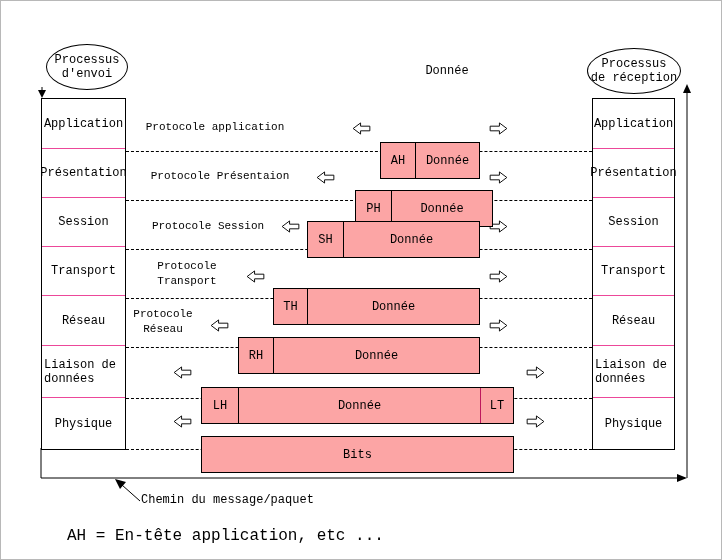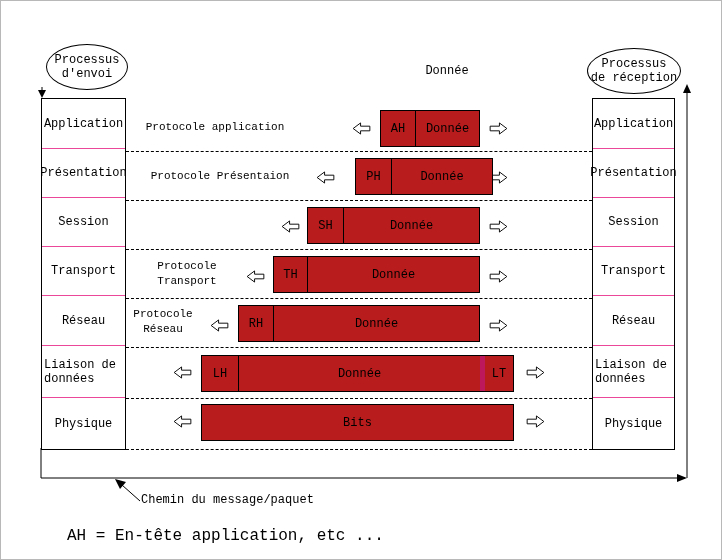--- a/index.html
+++ b/index.html
@@ -17,25 +17,25 @@
   .col{position:absolute;width:85px;border:1px solid #000;box-sizing:border-box;background:#fff;}
   .col .cell{
     display:flex;align-items:center;justify-content:center;
     font-size:12px;line-height:14px;box-sizing:border-box;padding:0 2px;
   }
   .col .cell + .cell{border-top:1px solid #ec4899;}
   .dash{position:absolute;left:125px;width:466px;height:0;border-top:1px dashed #000;}
   .plabel{position:absolute;font-size:11px;line-height:15px;text-align:center;}
   .pkt{
     position:absolute;height:37px;border:1px solid #000;box-sizing:border-box;
-    display:flex;background:#b91c1c;font-size:12px;
+    display:flex;background:#fca5a5;font-size:12px;margin-top:32px;
   }
   .pkt .hdr{border-right:1px solid #000;display:flex;align-items:center;justify-content:center;box-sizing:border-box;}
   .pkt .pay{flex:1;display:flex;align-items:center;justify-content:center;}
-  .pkt .trl{border-left:5px solid #be185d;display:flex;align-items:center;justify-content:center;box-sizing:border-box;}
+  .pkt .trl{border-left:1px solid #be185d;display:flex;align-items:center;justify-content:center;box-sizing:border-box;}
   .barrow{position:absolute;width:19px;height:13px;}
   .toplabel{position:absolute;left:396px;top:63px;width:100px;text-align:center;font-size:12px;}
   .chemin{position:absolute;left:140px;top:492px;font-size:12px;}
   .footnote{position:absolute;left:66px;top:526px;font-size:16px;}
 </style>
 </head>
 <body>
 
 <div class="canvas">
 
@@ -84,20 +84,21 @@
   <div class="dash" style="top:150px"></div>
   <div class="dash" style="top:199px"></div>
   <div class="dash" style="top:248px"></div>
   <div class="dash" style="top:297px"></div>
   <div class="dash" style="top:346px"></div>
   <div class="dash" style="top:397px"></div>
   <div class="dash" style="top:448px"></div>
 
   <div class="plabel" style="left:134px;top:119px;width:160px">Protocole application</div>
   <div class="plabel" style="left:139px;top:168px;width:160px">Protocole Présentaion</div>
+  <div class="plabel" style="left:127px;top:218px;width:160px">Protocole Session</div>
   <div class="plabel" style="left:136px;top:258px;width:100px">
     <span style="display:block">Protocole</span>
     <span style="display:block">Transport</span>
   </div>
   <div class="plabel" style="left:127px;top:306px;width:70px">
     <span style="display:block">Protocole</span>
     <span style="display:block">Réseau</span>
   </div>
 
   <svg class="barrow" style="left:351px;top:121px" viewBox="0 0 20 14">
@@ -145,21 +146,21 @@
     </svg>
 
   <div class="pkt" style="left:379px;top:109px;width:100px">
     <div class="hdr" style="width:35px">AH</div>
     <div class="pay">Donnée</div>
   </div>
   <div class="pkt" style="left:354px;top:157px;width:138px">
     <div class="hdr" style="width:36px">PH</div>
     <div class="pay">Donnée</div>
   </div>
-  <div class="pkt" style="left:306px;top:206px;width:173px">
+  <div class="pkt" style="left:306px;top:188px;width:173px">
     <div class="hdr" style="width:36px">SH</div>
     <div class="pay">Donnée</div>
   </div>
   <div class="pkt" style="left:272px;top:255px;width:207px">
     <div class="hdr" style="width:34px">TH</div>
     <div class="pay">Donnée</div>
   </div>
   <div class="pkt" style="left:237px;top:304px;width:242px">
     <div class="hdr" style="width:35px">RH</div>
     <div class="pay">Donnée</div>

